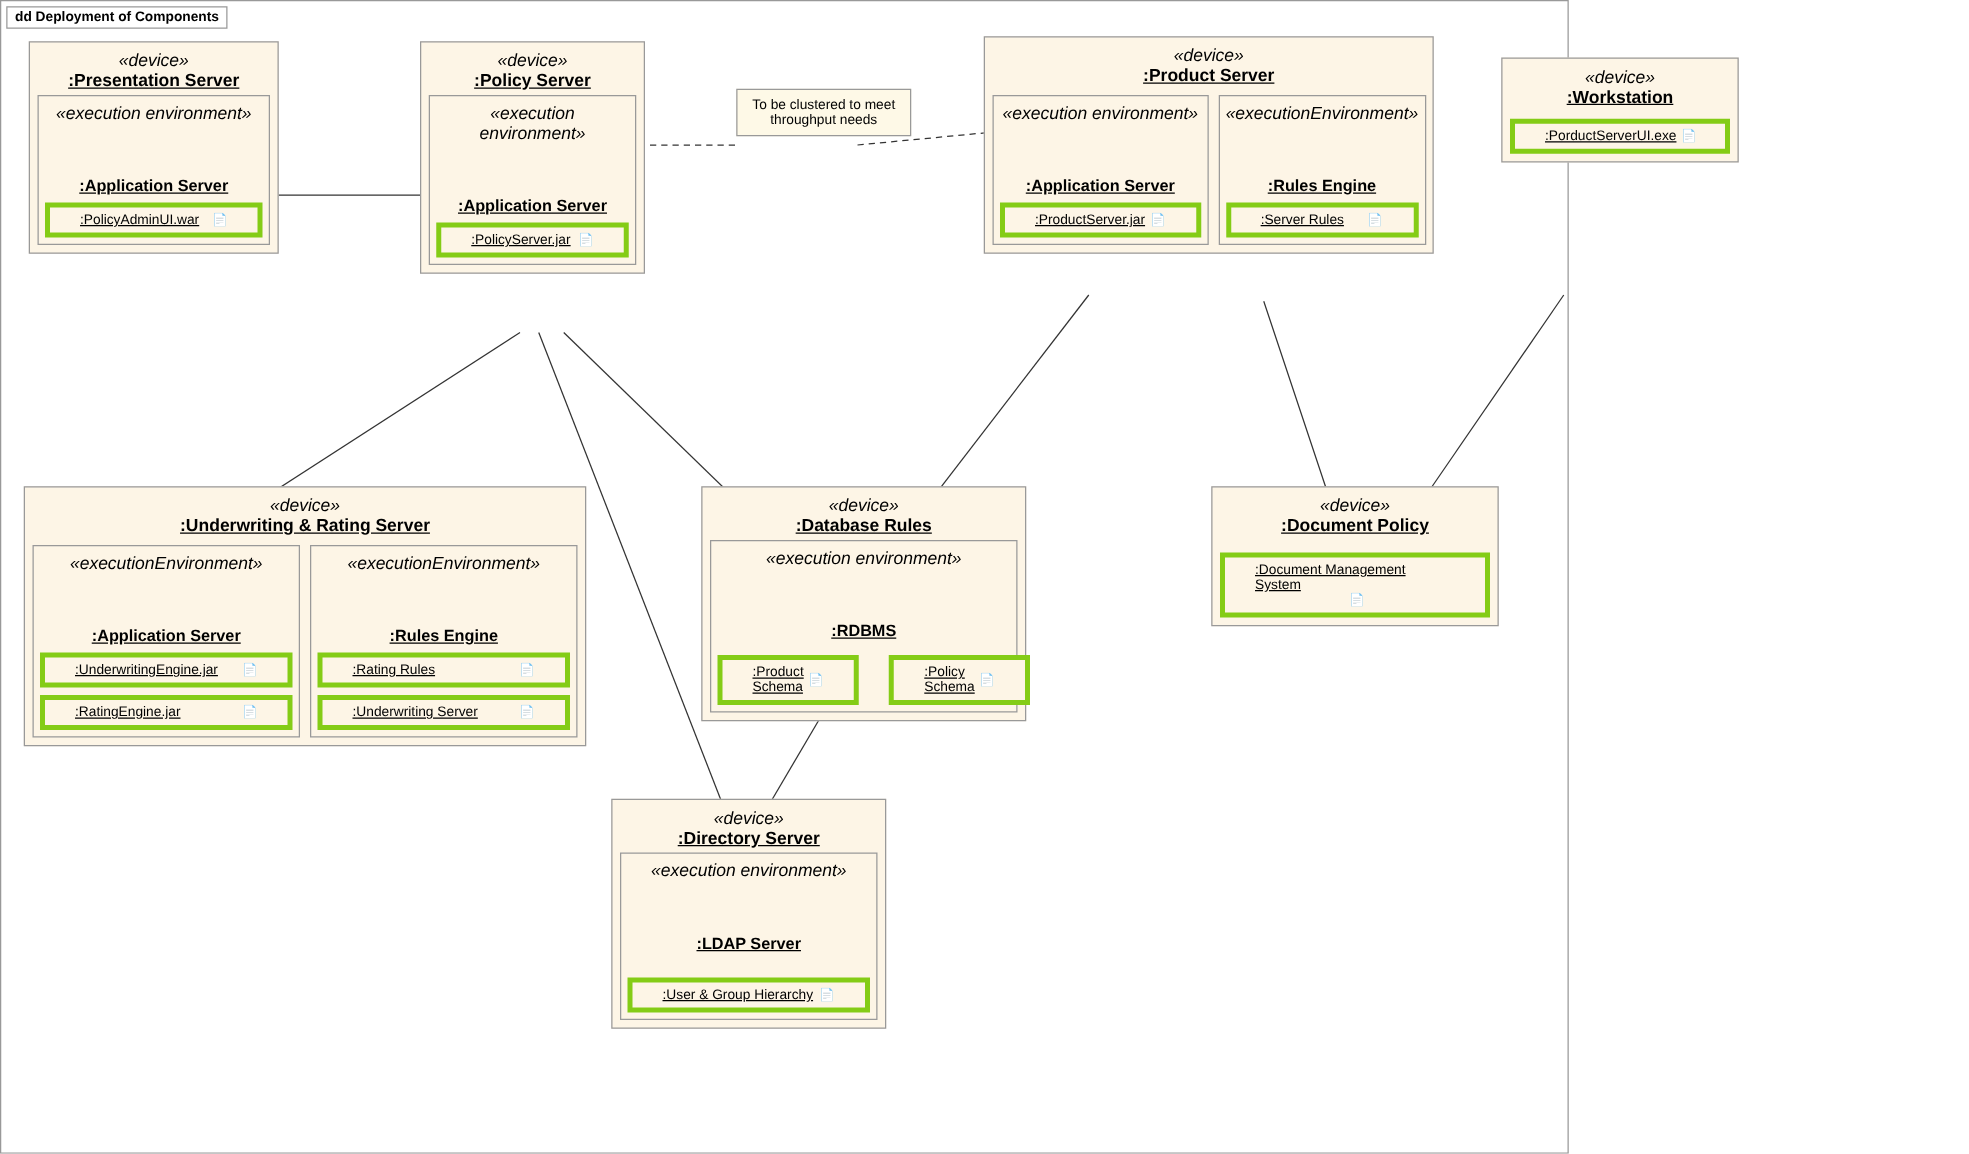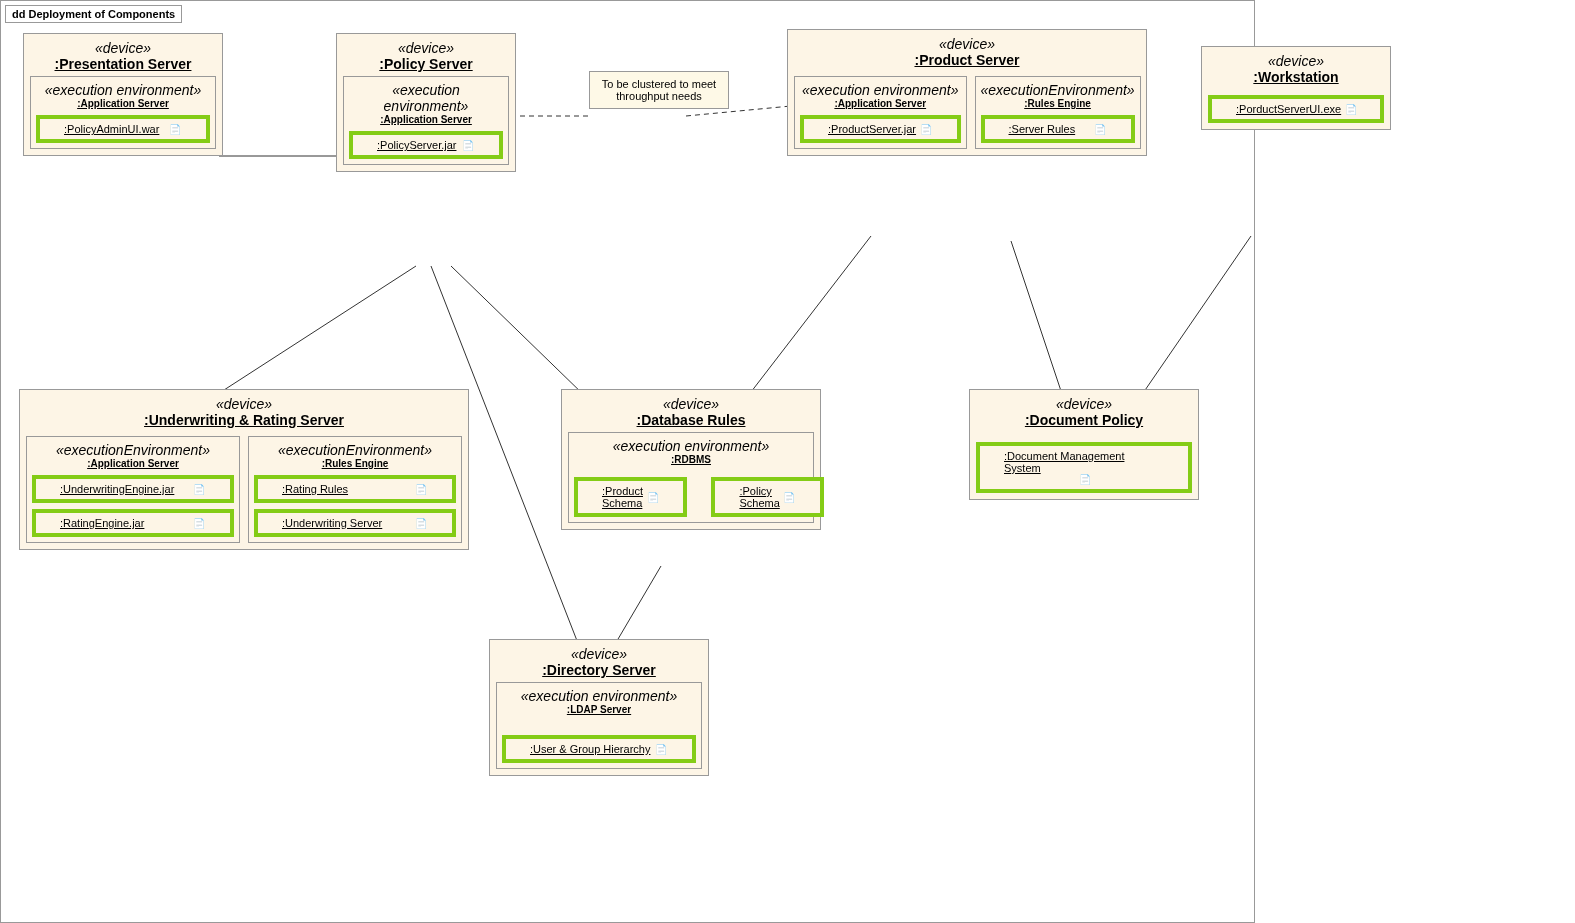--- a/index.html
+++ b/index.html
@@ -50,21 +50,22 @@
       text-decoration: underline;
       display: block;
     }
     .inner-node {
       background: #fdf5e6;
       border: 1px solid #999;
       padding: 5px;
       margin-top: 4px;
     }
     .inner-node .node-title .name {
-      font-size: 10px;
+      font-size: 13px;
+      margin-top: 43px;
     }
     .artifact {
       background: #fdf5e6;
       border: 4px solid #84cc16;
       padding: 4px 24px;
       margin-top: 6px;
       display: flex;
       align-items: center;
       justify-content: space-between;
     }

